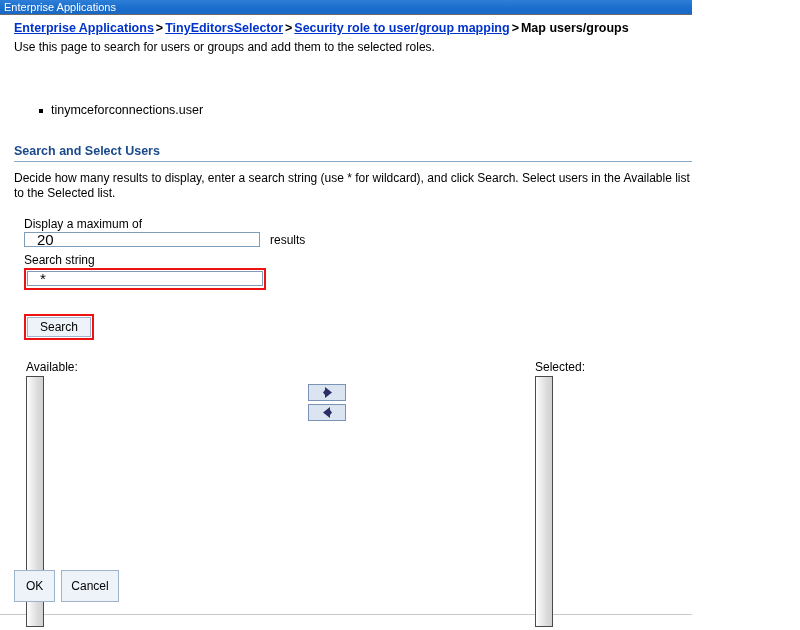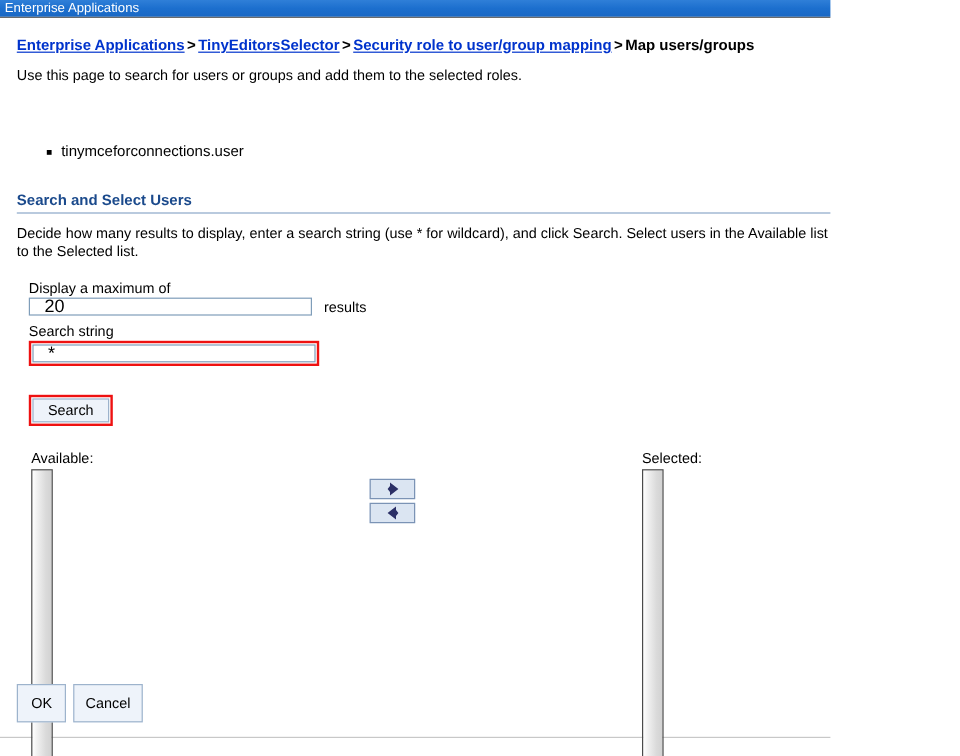--- a/index.html
+++ b/index.html
@@ -79,21 +79,21 @@
     height: 599px;
     box-sizing: border-box;
     border-right: 1px solid #c8c8c8;
     border-bottom: 1px solid #c8c8c8;
     background: #ffffff;
     padding: 0 14px;
   }
 
   
   .breadcrumb {
-    padding-top: 15px;
+    padding-top: 5px;
     font-size: 12.5px;
     font-weight: bold;
     white-space: nowrap;
     line-height: 15px;
   }
   .breadcrumb a {
     color: #0033cc;
     text-decoration: underline;
     cursor: pointer;
   }
@@ -101,21 +101,21 @@
     color: #000000;
     padding: 0 2px;
     font-weight: bold;
   }
   .breadcrumb .current {
     color: #000000;
     font-weight: bold;
   }
 
   .page-desc {
-    margin-top: 10px;
+    margin-top: 4px;
     font-size: 12px;
     color: #000000;
     line-height: 15px;
   }
 
   
   .role-list {
     margin: 17px 0 0 0;
     padding: 0 0 0 25px;
     list-style: none;

